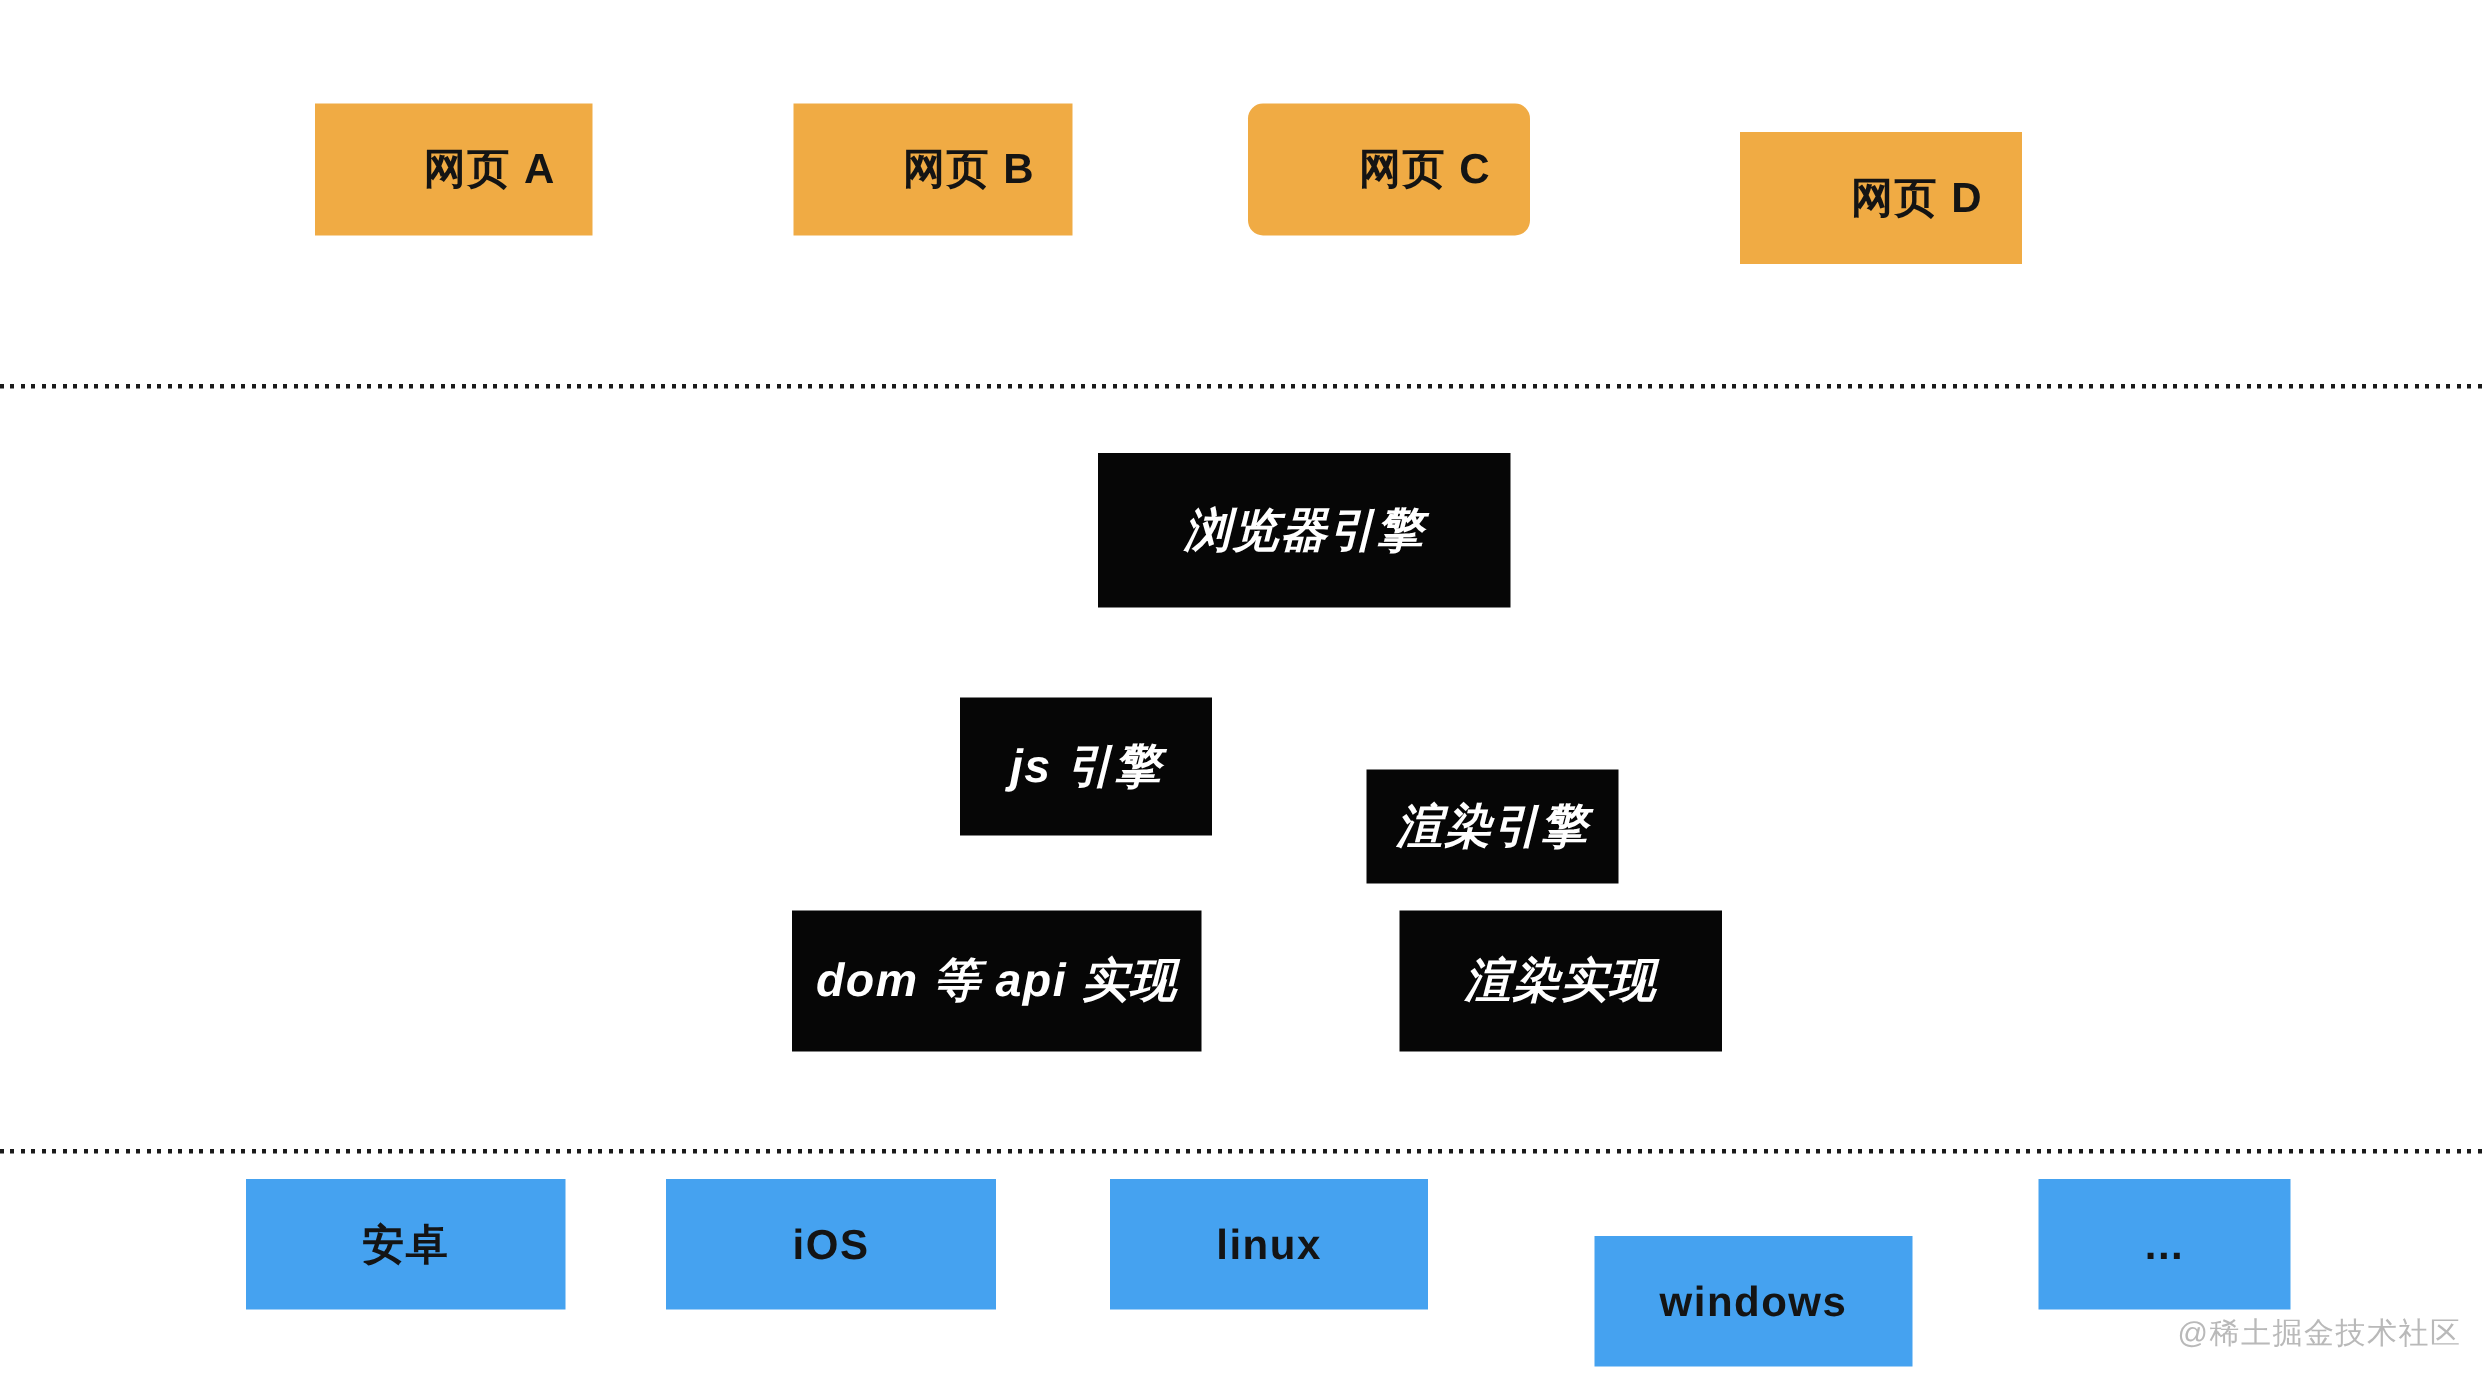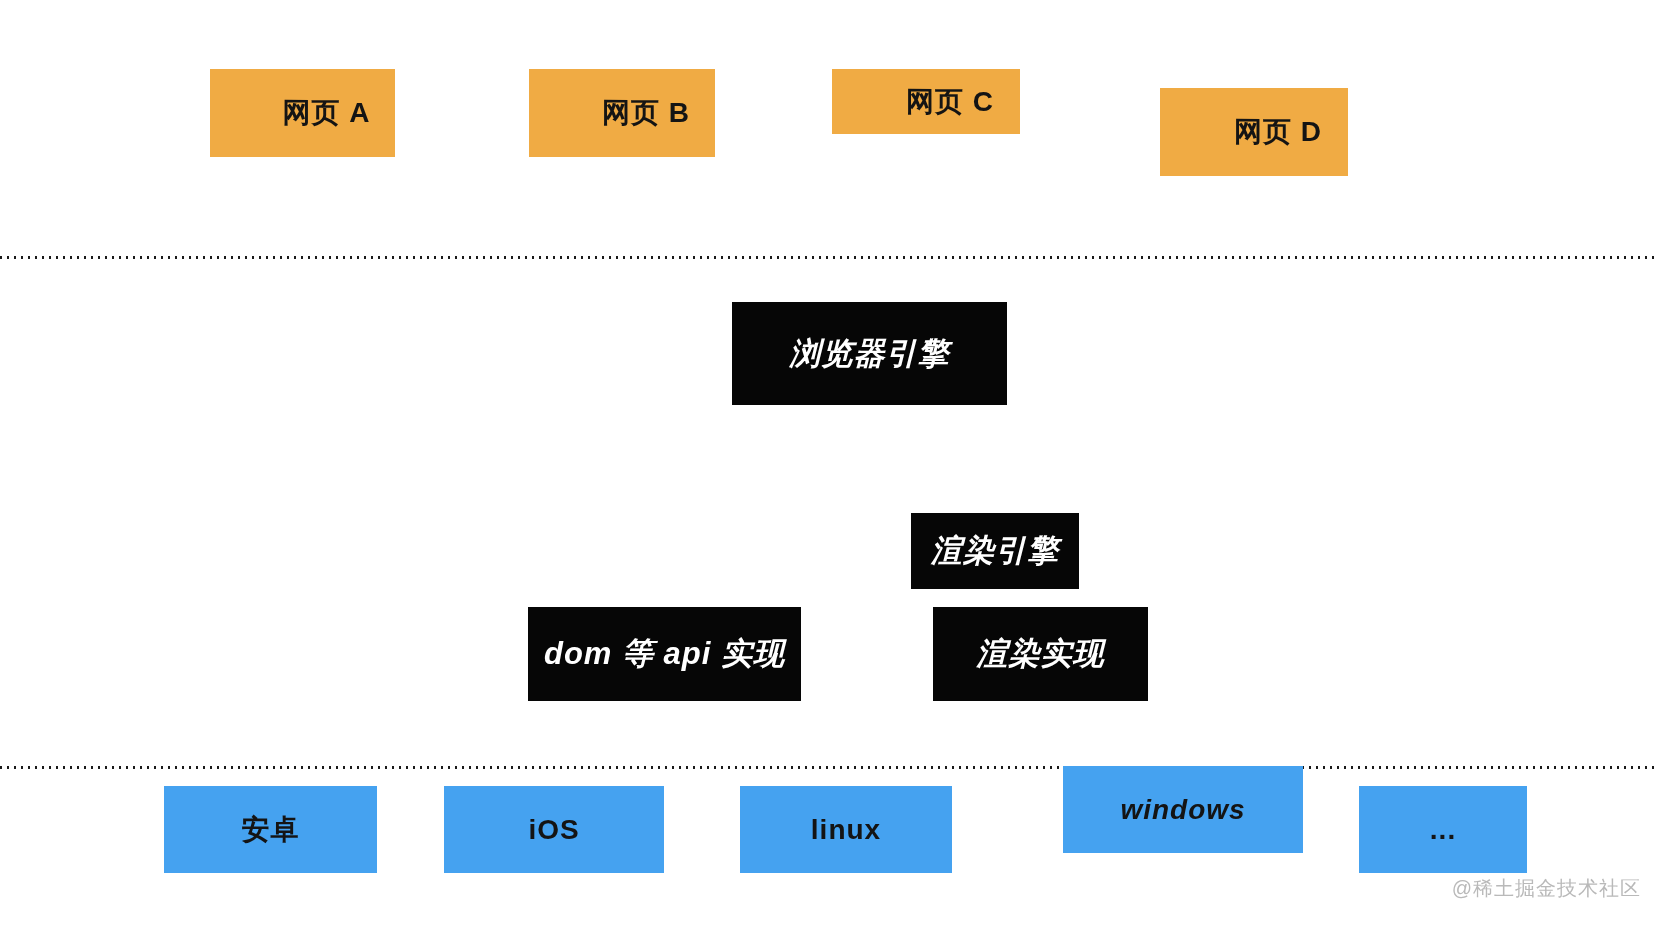--- a/index.html
+++ b/index.html
@@ -54,36 +54,36 @@
       to right,
       var(--divider, #1a1a1a) 0px,
       var(--divider, #1a1a1a) 2.5px,
       transparent 2.5px,
       transparent 7px
     );
   }
   
   .pos-page-a { left: 210px;  top: 69px; width: 185px; height: 88px; }
   .pos-page-b { left: 529px;  top: 69px; width: 186px; height: 88px; }
-  .pos-page-c { left: 832px;  top: 69px; width: 188px; height: 65px; }
+  .pos-page-c { left: 832px;  top: 69px; width: 188px; height: 88px; border-radius: 10px; }
   .pos-page-d { left: 1160px; top: 69px; width: 188px; height: 88px; margin-top: 19px; }
   
   .pos-line1 { top: 256px; }
   .pos-line2 { top: 766px; }
   
   .pos-browser      { left: 732px; top: 302px; width: 275px; height: 103px; }
   .pos-js           { left: 640px; top: 465px; width: 168px; height: 92px; }
   .pos-render-eng   { left: 911px; top: 465px; width: 168px; height: 76px; margin-top: 48px; }
   .pos-dom-impl     { left: 528px; top: 607px; width: 273px; height: 94px; }
   .pos-render-impl  { left: 933px; top: 607px; width: 215px; height: 94px; }
   
   .pos-android  { left: 164px;  top: 786px; width: 213px; height: 87px; }
   .pos-ios      { left: 444px;  top: 786px; width: 220px; height: 87px; }
   .pos-linux    { left: 740px;  top: 786px; width: 212px; height: 87px; }
-  .pos-windows  { left: 1063px; top: 766px; width: 240px; height: 87px; font-style: italic; }
+  .pos-windows  { left: 1063px; top: 824px; width: 212px; height: 87px; }
   .pos-more     { left: 1359px; top: 786px; width: 168px; height: 87px; }
   .watermark {
     position: absolute;
     right: 15px;
     bottom: 24px;
     font-size: 20px;
     color: var(--watermark-text, #b9b9b9);
     letter-spacing: 1px;
   }
 </style>
@@ -93,20 +93,21 @@
 <div class="canvas">
 
   <div class="box page-box pos-page-a">网页 A</div>
   <div class="box page-box pos-page-b">网页 B</div>
   <div class="box page-box pos-page-c">网页 C</div>
   <div class="box page-box pos-page-d">网页 D</div>
 
   <div class="divider pos-line1"></div>
 
   <div class="box engine-box pos-browser">浏览器引擎</div>
+  <div class="box engine-box pos-js">js 引擎</div>
   <div class="box engine-box pos-render-eng">渲染引擎</div>
   <div class="box engine-box pos-dom-impl">dom 等 api 实现</div>
   <div class="box engine-box pos-render-impl">渲染实现</div>
 
   <div class="divider pos-line2"></div>
 
   <div class="box platform-box pos-android">安卓</div>
   <div class="box platform-box pos-ios">iOS</div>
   <div class="box platform-box pos-linux">linux</div>
   <div class="box platform-box pos-windows">windows</div>

